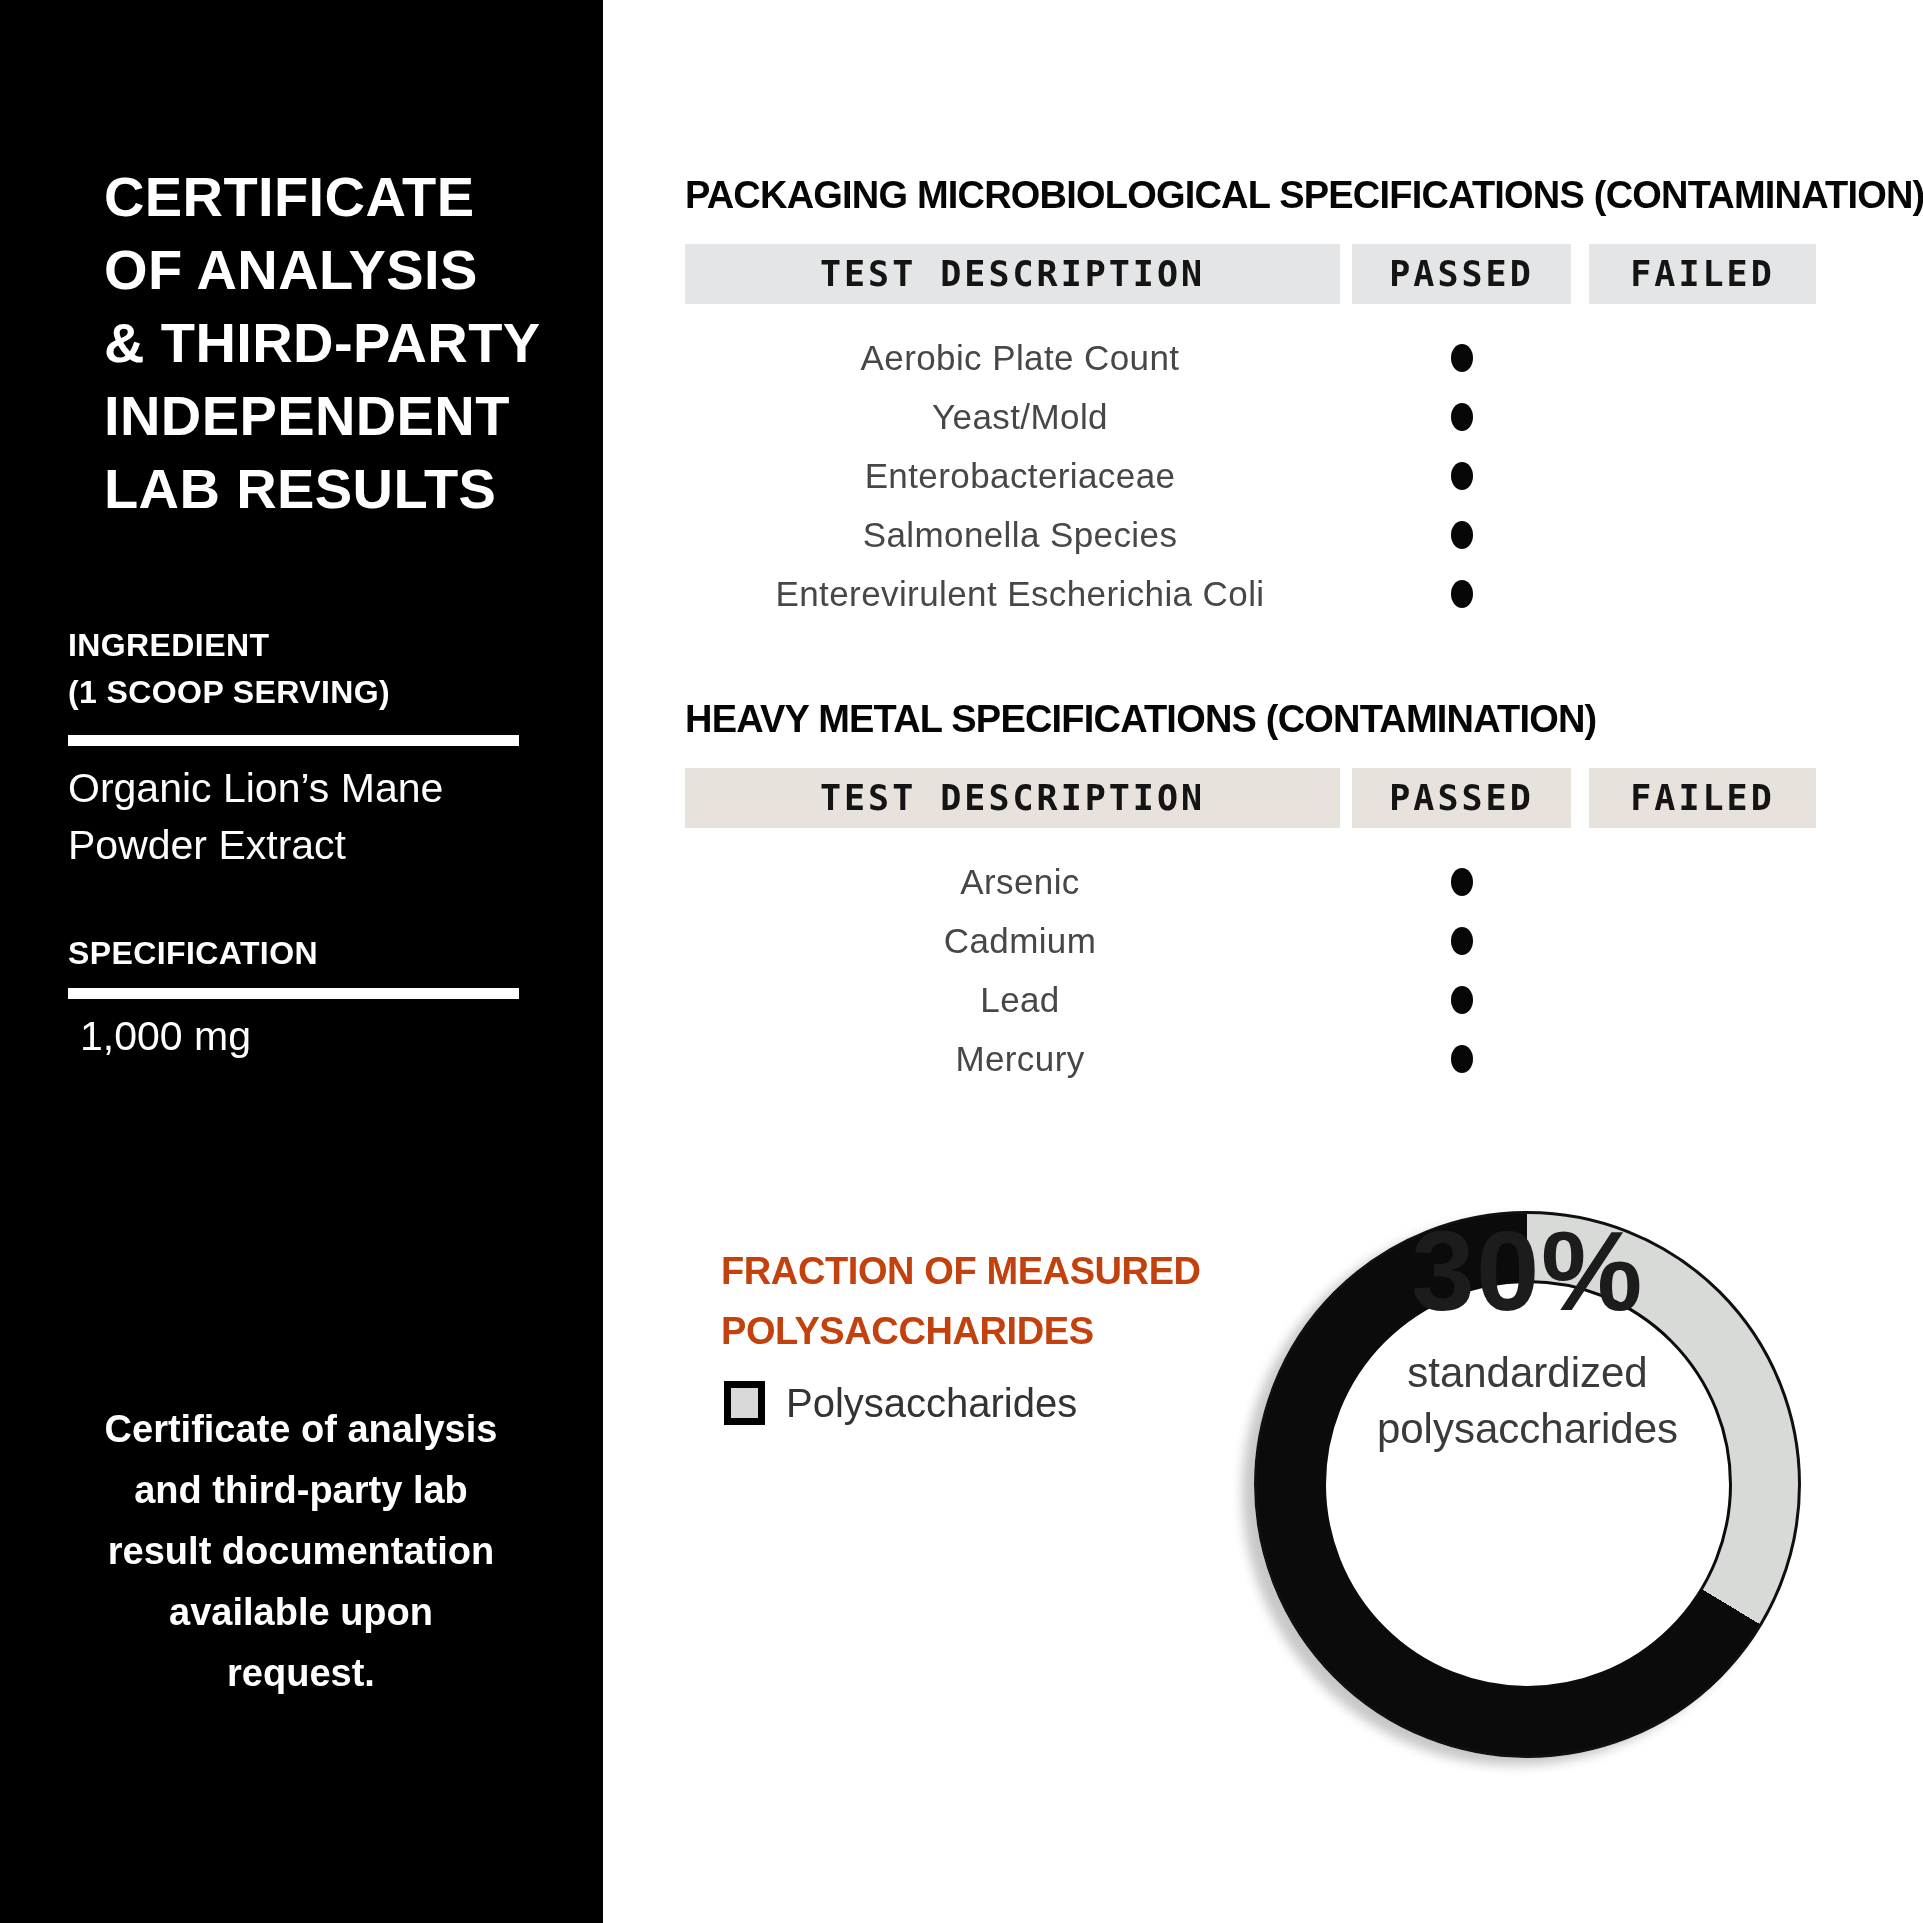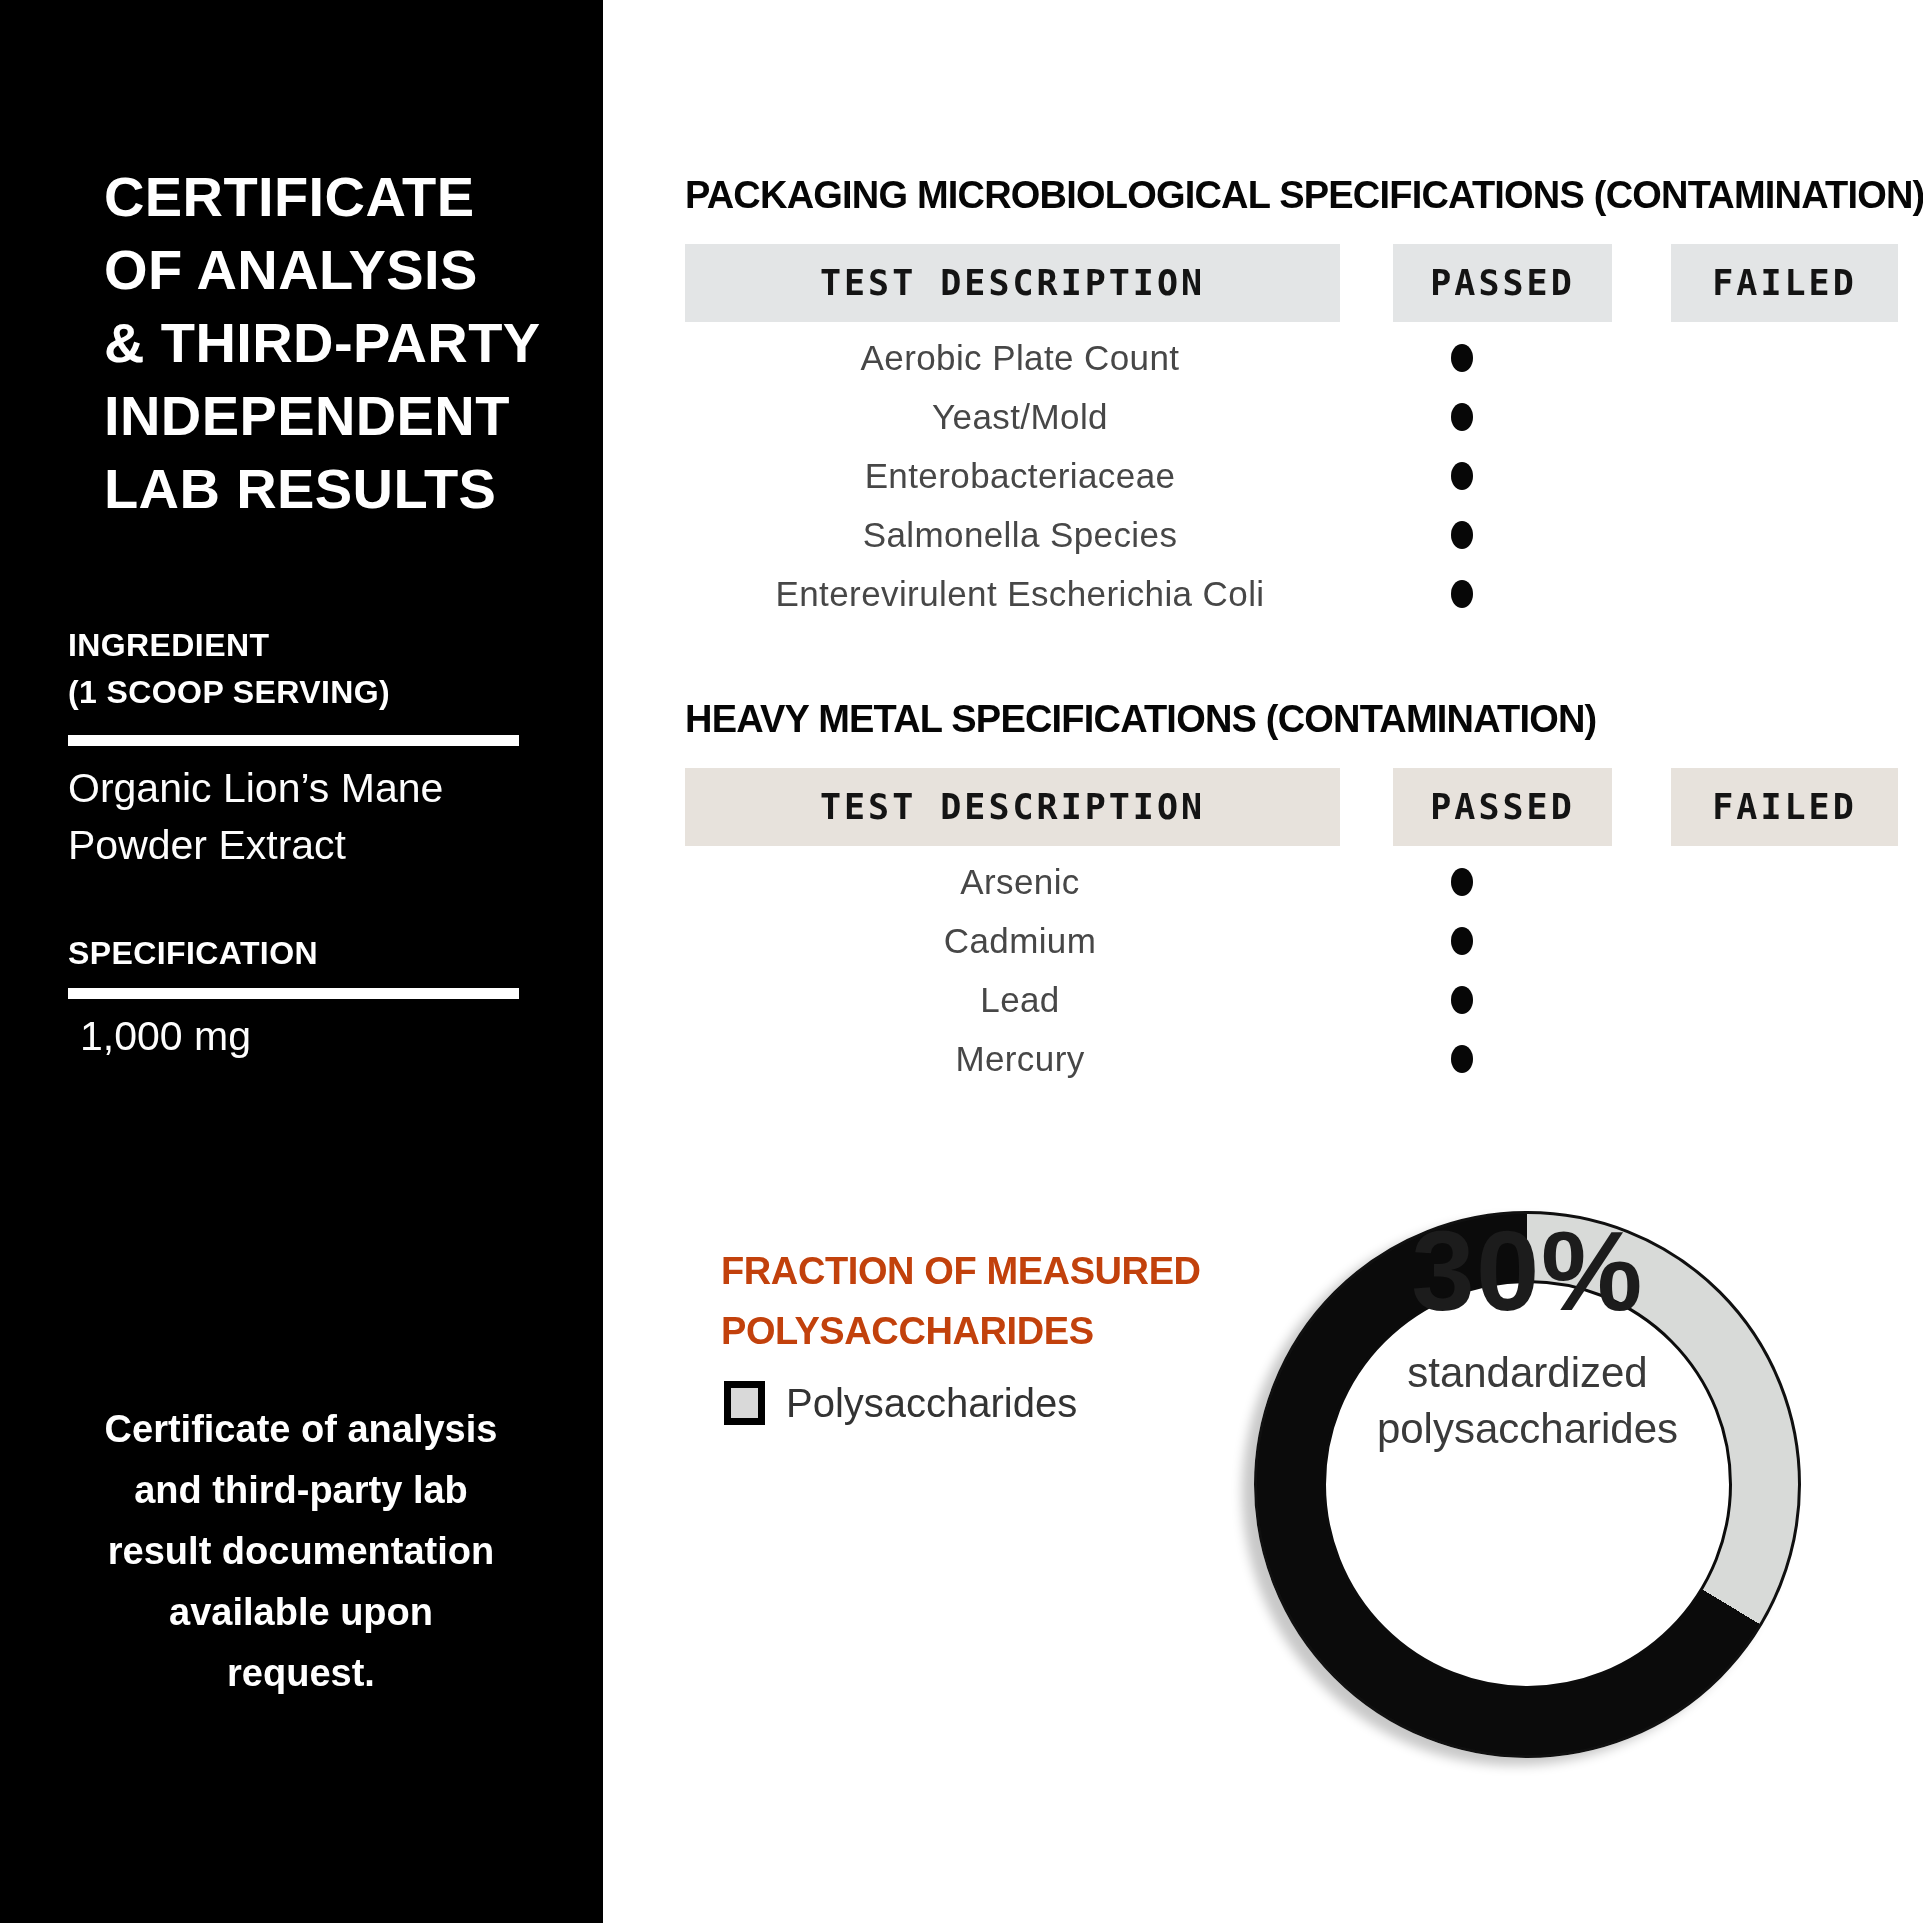--- a/index.html
+++ b/index.html
@@ -19,21 +19,21 @@
   .sb-ing-value { position:absolute; left:68px; top:760px; }
   .sb-spec-label { position:absolute; left:68px; top:930px; }
   .sb-spec-value { position:absolute; left:80px; top:1008px; }
   .sb-note { position:absolute; left:68px; top:1399px; width:466px; font:700 38px/61px "Liberation Sans",sans-serif;text-align:center; }
 
   
   .tsection { position:absolute; left:685px; width:1132px; }
   .t1 { top:173px; height:466px; }
   .t2 { top:697px; height:406px; }
   .tbl-title { position:absolute; left:0; top:0; font:700 38px/44px "Liberation Sans",sans-serif; letter-spacing:-0.8px; color:#060606; white-space:nowrap; }
-  .tbl-head { position:absolute; left:0; top:71px; display:flex; height:78px;gap:41px; }
+  .tbl-head { position:absolute; left:0; top:71px; display:flex; height:60px; }
   .hcell { display:flex; align-items:center; justify-content:center; font:700 35px "DejaVu Sans Mono",monospace; letter-spacing:3px; color:#141414; }
   .hcell.c0 { width:655px; } .hcell.c1 { width:219px; margin-left:12px; } .hcell.c2 { width:227px; margin-left:18px; }
   .tbl-rows { position:absolute; left:0; top:155px; }
   .trow { display:flex; align-items:center; height:59px;text-align:center; }
   .rlabel { width:655px; padding-left:15px; font:400 35px "Liberation Sans",sans-serif; color:#474747; letter-spacing:0.4px; }
   .rcell { display:flex; align-items:center; justify-content:center; }
   .rcell.c1 { width:219px; margin-left:12px; } .rcell.c2 { width:227px; margin-left:18px; }
   .dot { width:22px; height:28px; border-radius:50%; background:#070707; }
 
   

